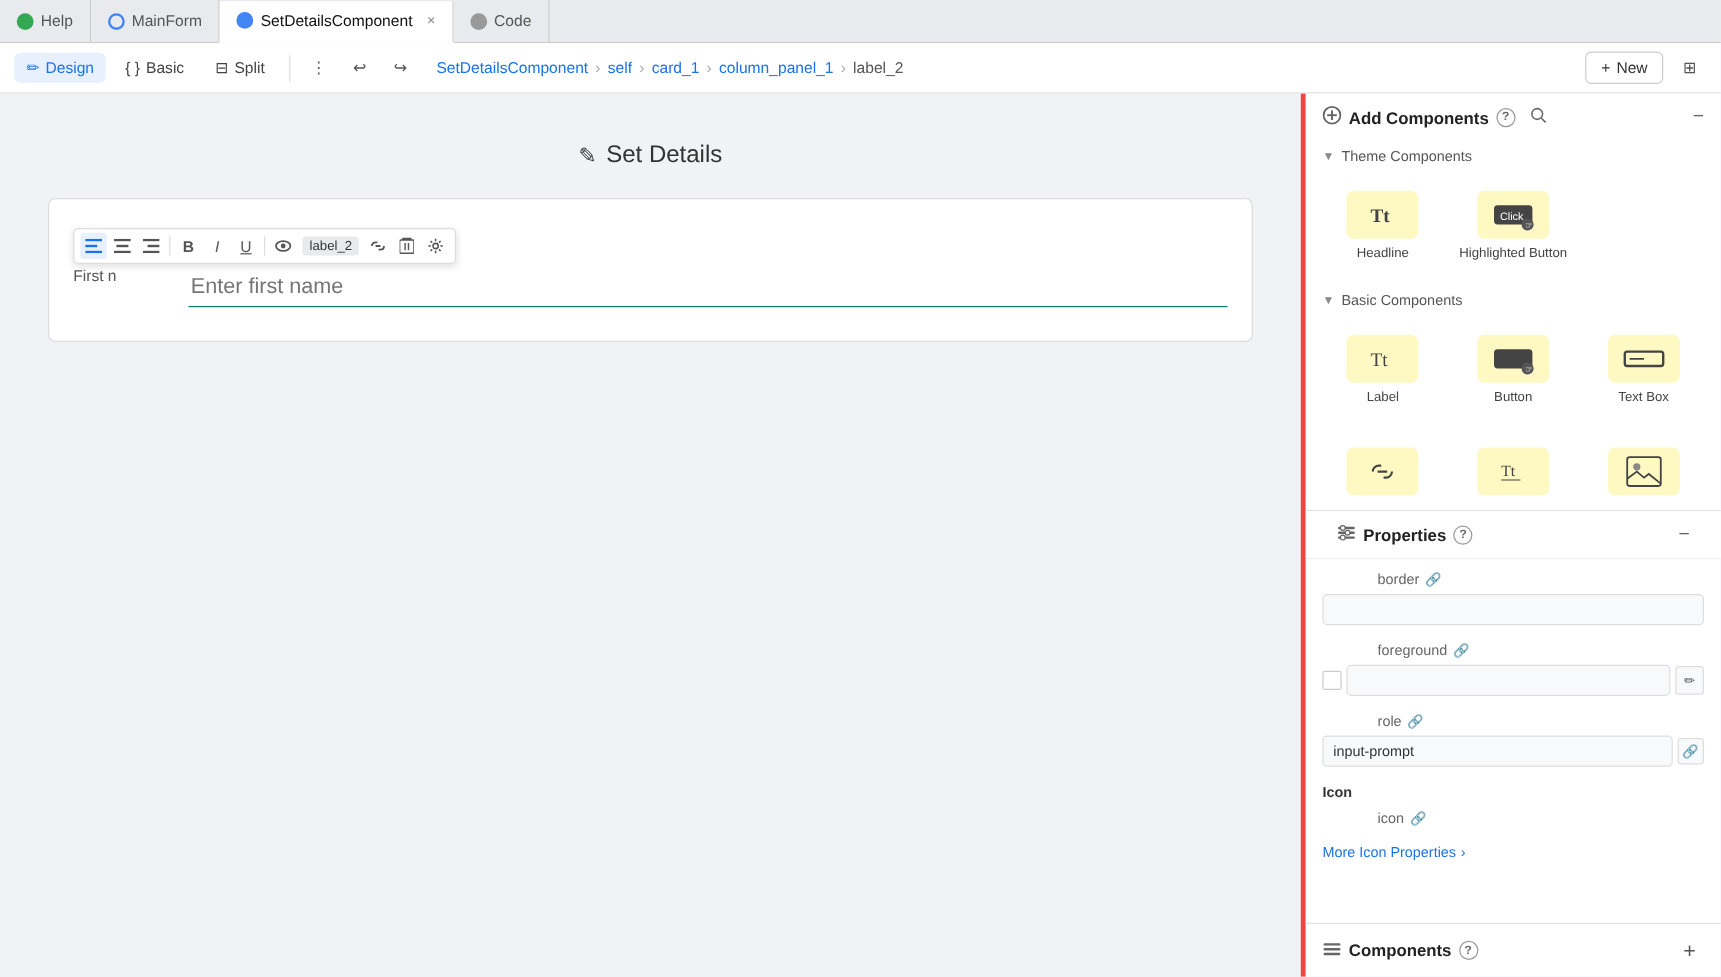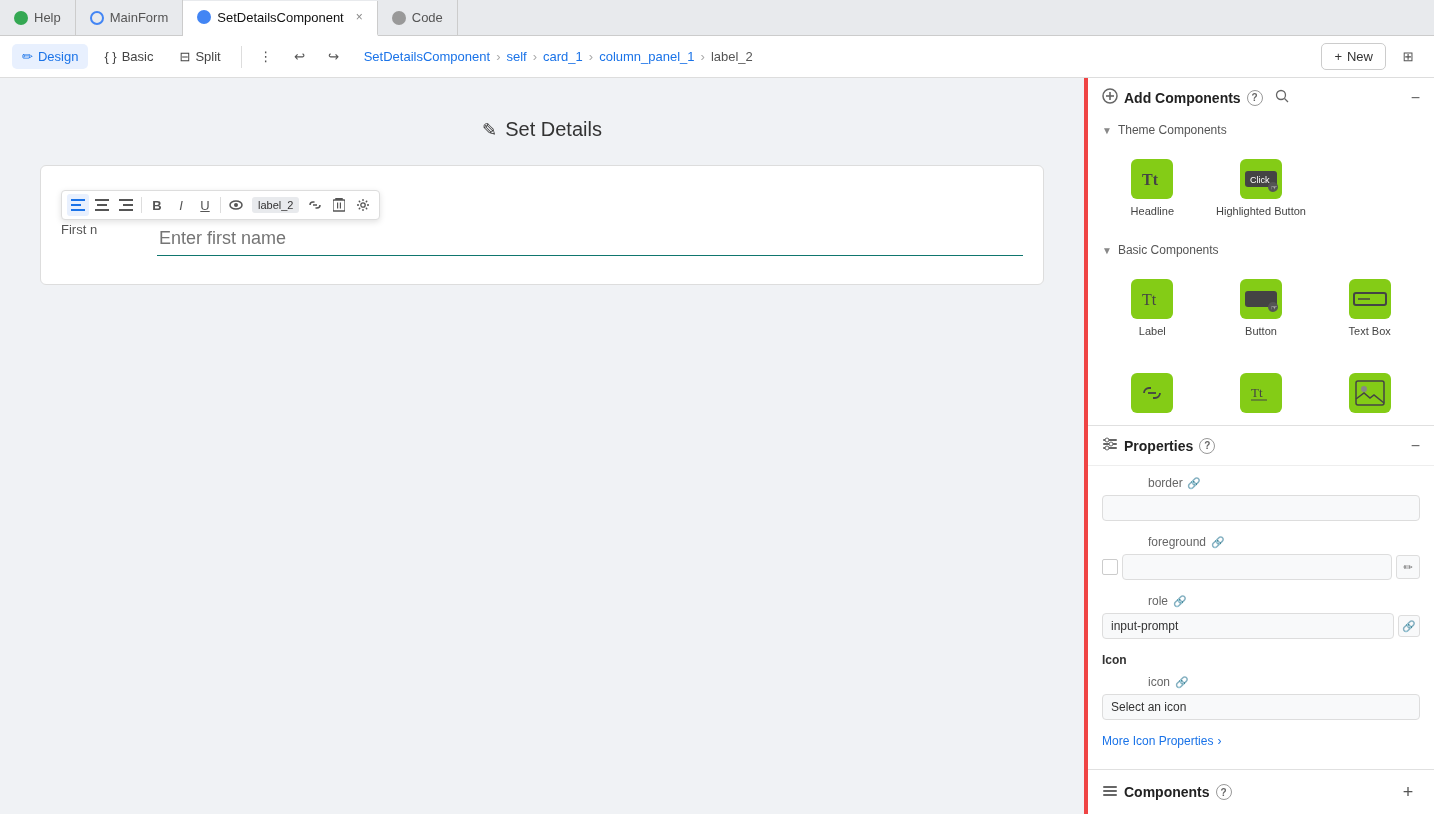--- a/index.html
+++ b/index.html
@@ -255,44 +255,44 @@
     .component-item {
       display: flex;
       flex-direction: column;
       align-items: center;
       gap: 6px;
       cursor: pointer;
       padding: 8px 4px;
       border-radius: 6px;
     }
     .component-icon {
-      width: 42px; height: 40px;
+      width: 60px; height: 40px;
       display: flex; align-items: center; justify-content: center;
-      background: #84cc16;
+      background: #fef9c3;
       border-radius: 6px;
       font-size: 20px;
       color: #444;
     }
     .component-label {
       font-size: 11px;
       color: #444;
       text-align: center;
     }
 
     
     .properties-section {
       flex: 1;
       overflow-y: auto;
       display: flex;
       flex-direction: column;
     }
     .prop-header {
       display: flex;
       align-items: center;
-      padding: 10px 14px;
+      padding: 10px 26px;
       font-size: 14px;
       font-weight: 600;
       color: #222;
       gap: 6px;
       border-bottom: 1px solid #eee;
       position: sticky;
       top: 0;
       background: #fff;
       z-index: 1;
     }
@@ -706,25 +706,20 @@
           </div>
         </div>
 
         <div class="icon-section-label">Icon</div>
 
         <div class="prop-row">
           <div class="prop-label">
             <span>icon</span>
             <span class="prop-label-link">🔗</span>
           </div>
-          <div class="prop-select-row">
-            <select class="prop-select">
-              <option value="" text="Select an icon">Select an icon</option>
-            </select>
-          </div>
         </div>
 
         <div class="more-icon-props">
           <span>More Icon Properties</span>
           <span>›</span>
         </div>
       </div>
     </div>
 
     <div class="components-bottom">

